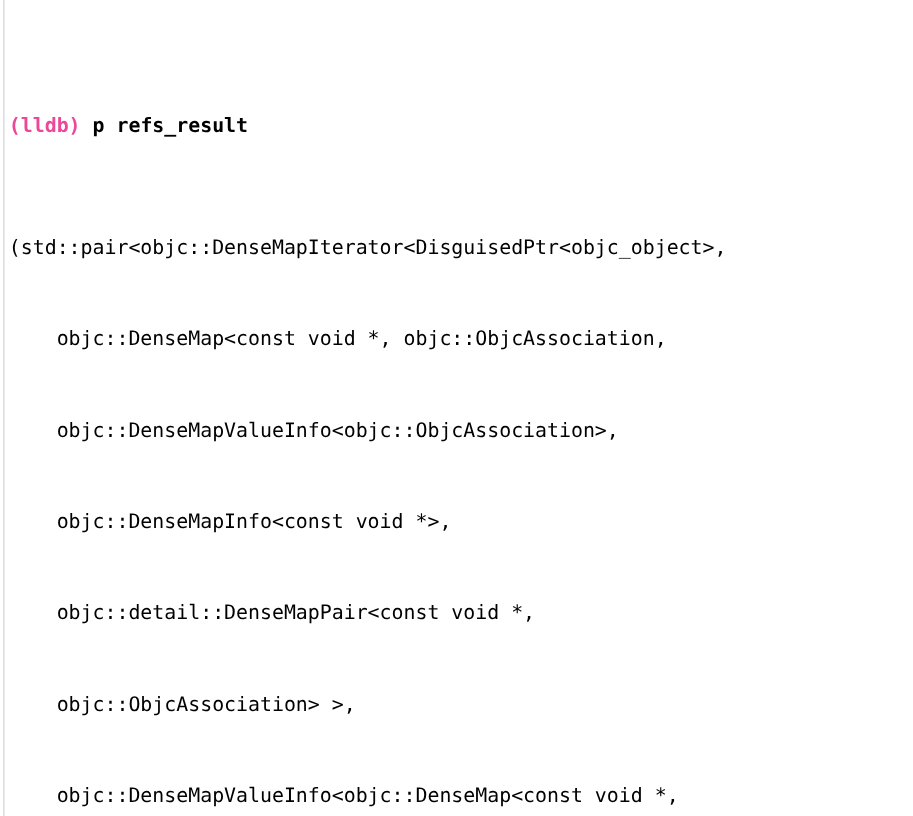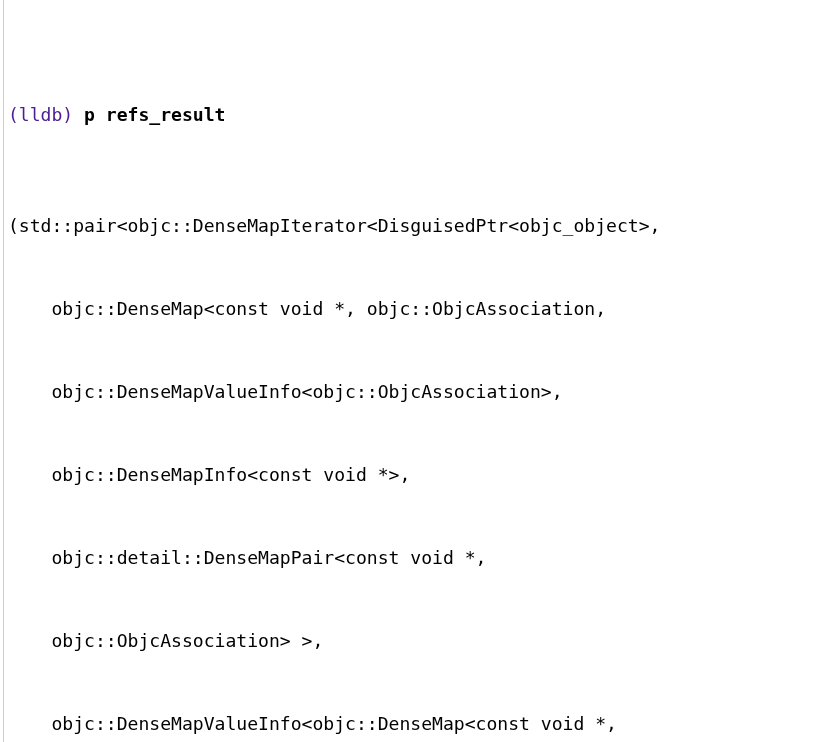--- a/index.html
+++ b/index.html
@@ -48,22 +48,22 @@
     letter-spacing: -0.02px;
   }
 
   .line {
     display: block;
     white-space: pre;
     height: 27.7px;
   }
 
   .prompt {
-    color: #4c1d95;
-    font-weight: normal;
+    color: #ec4899;
+    font-weight: bold;
   }
 
   .command {
     color: #000000;
     font-weight: bold;
     margin-top: 24px;
   }
 
   .result {
     color: #000000;

